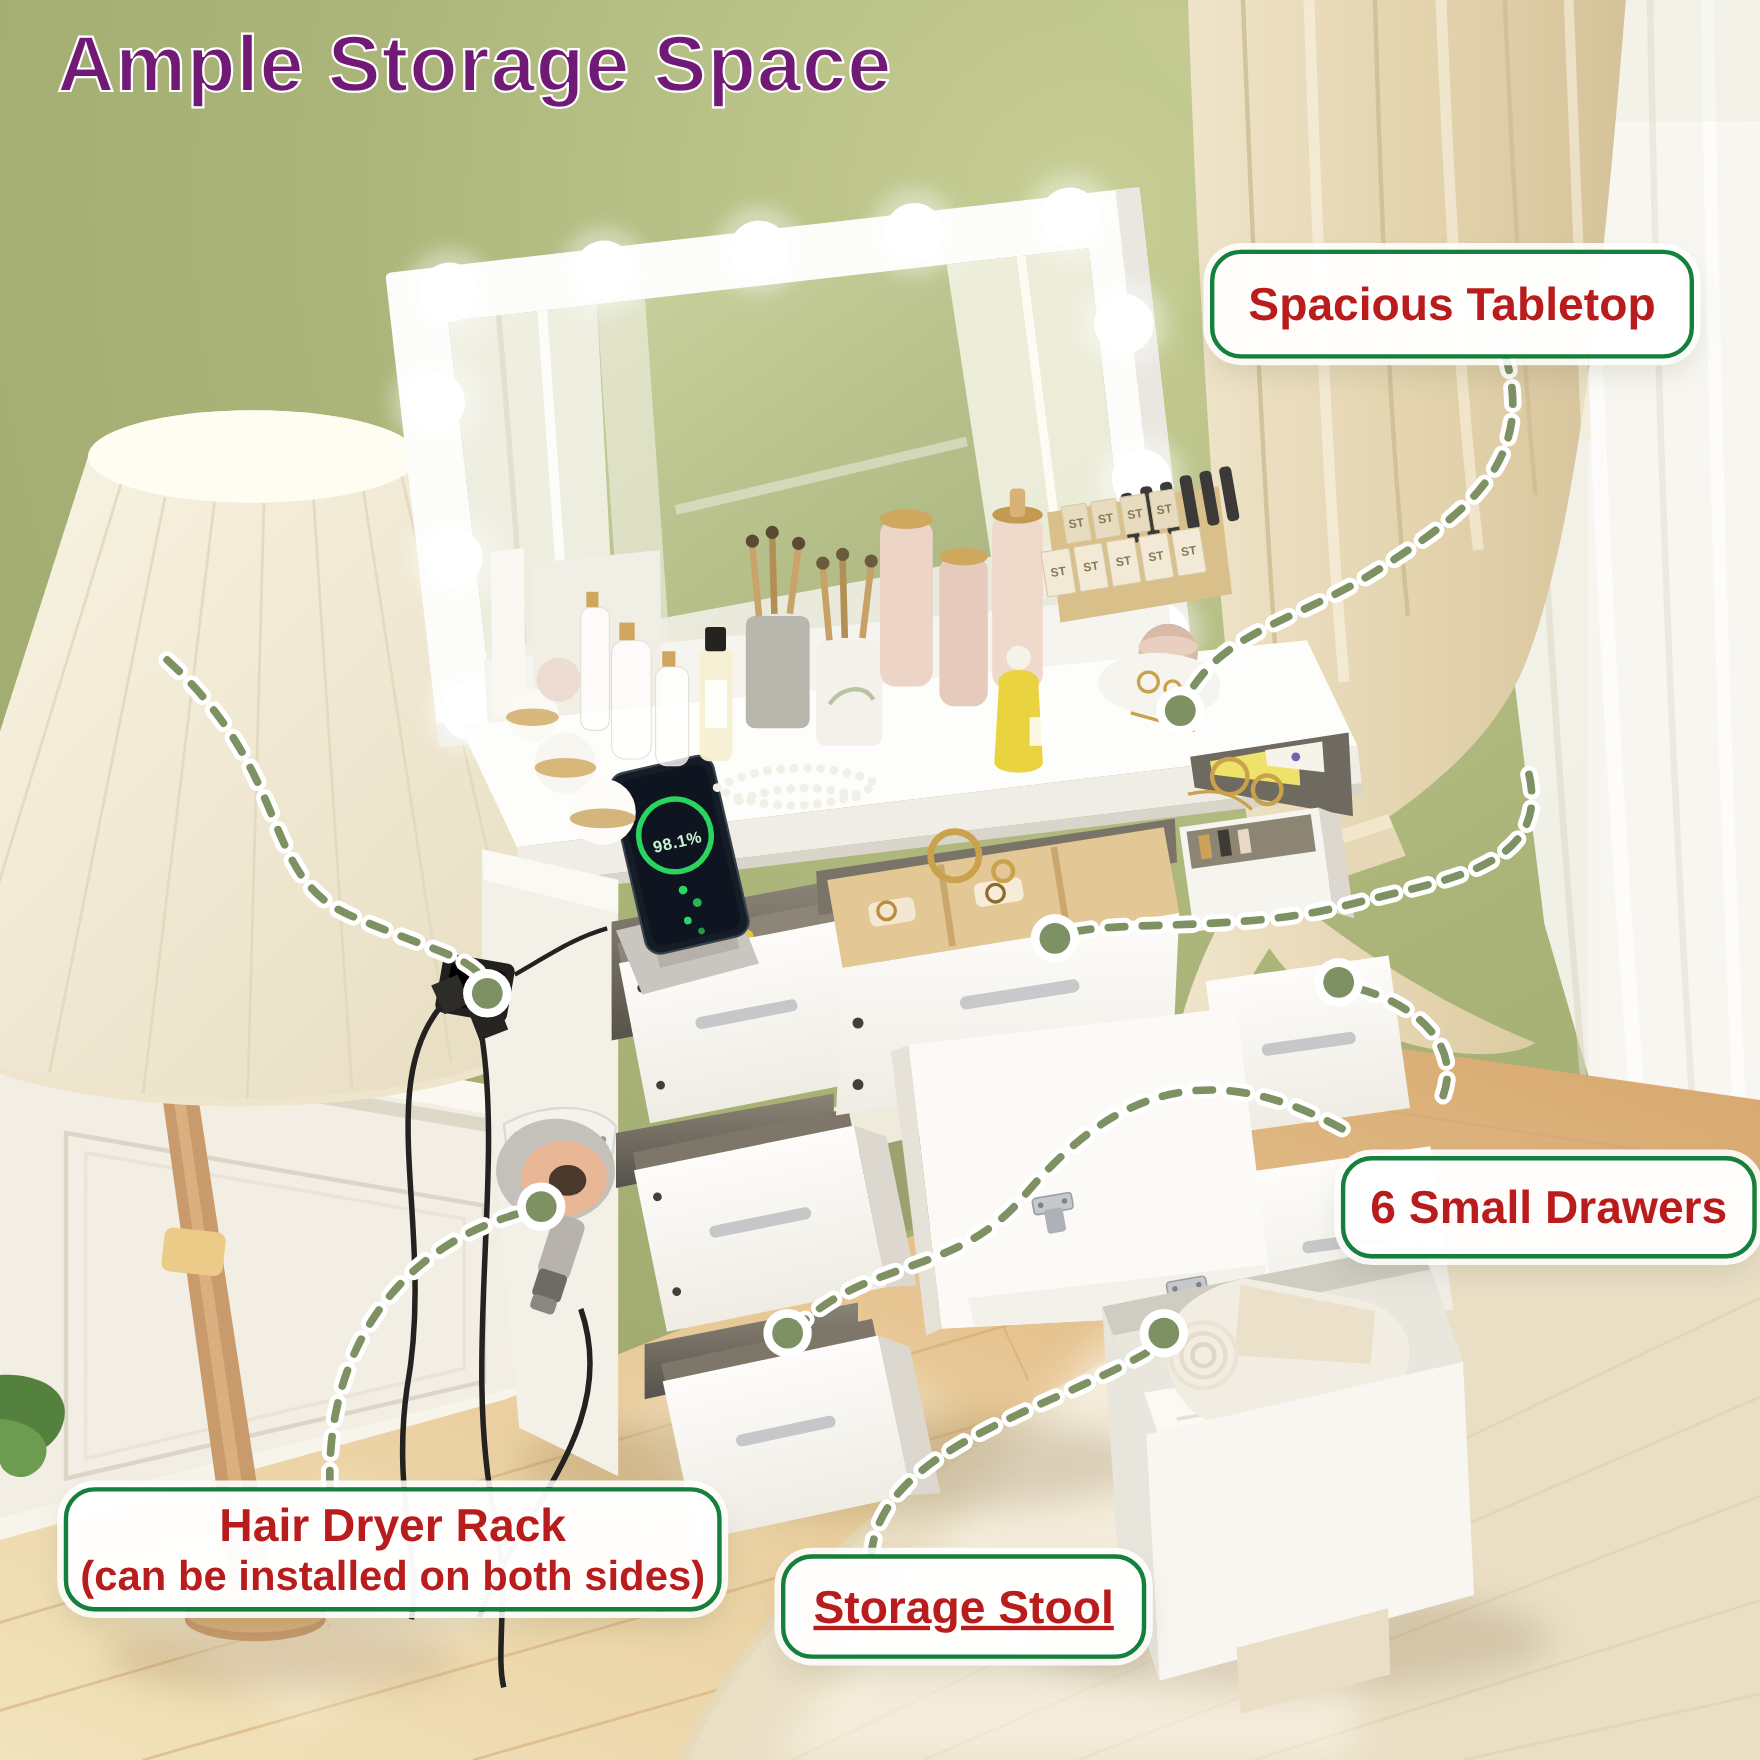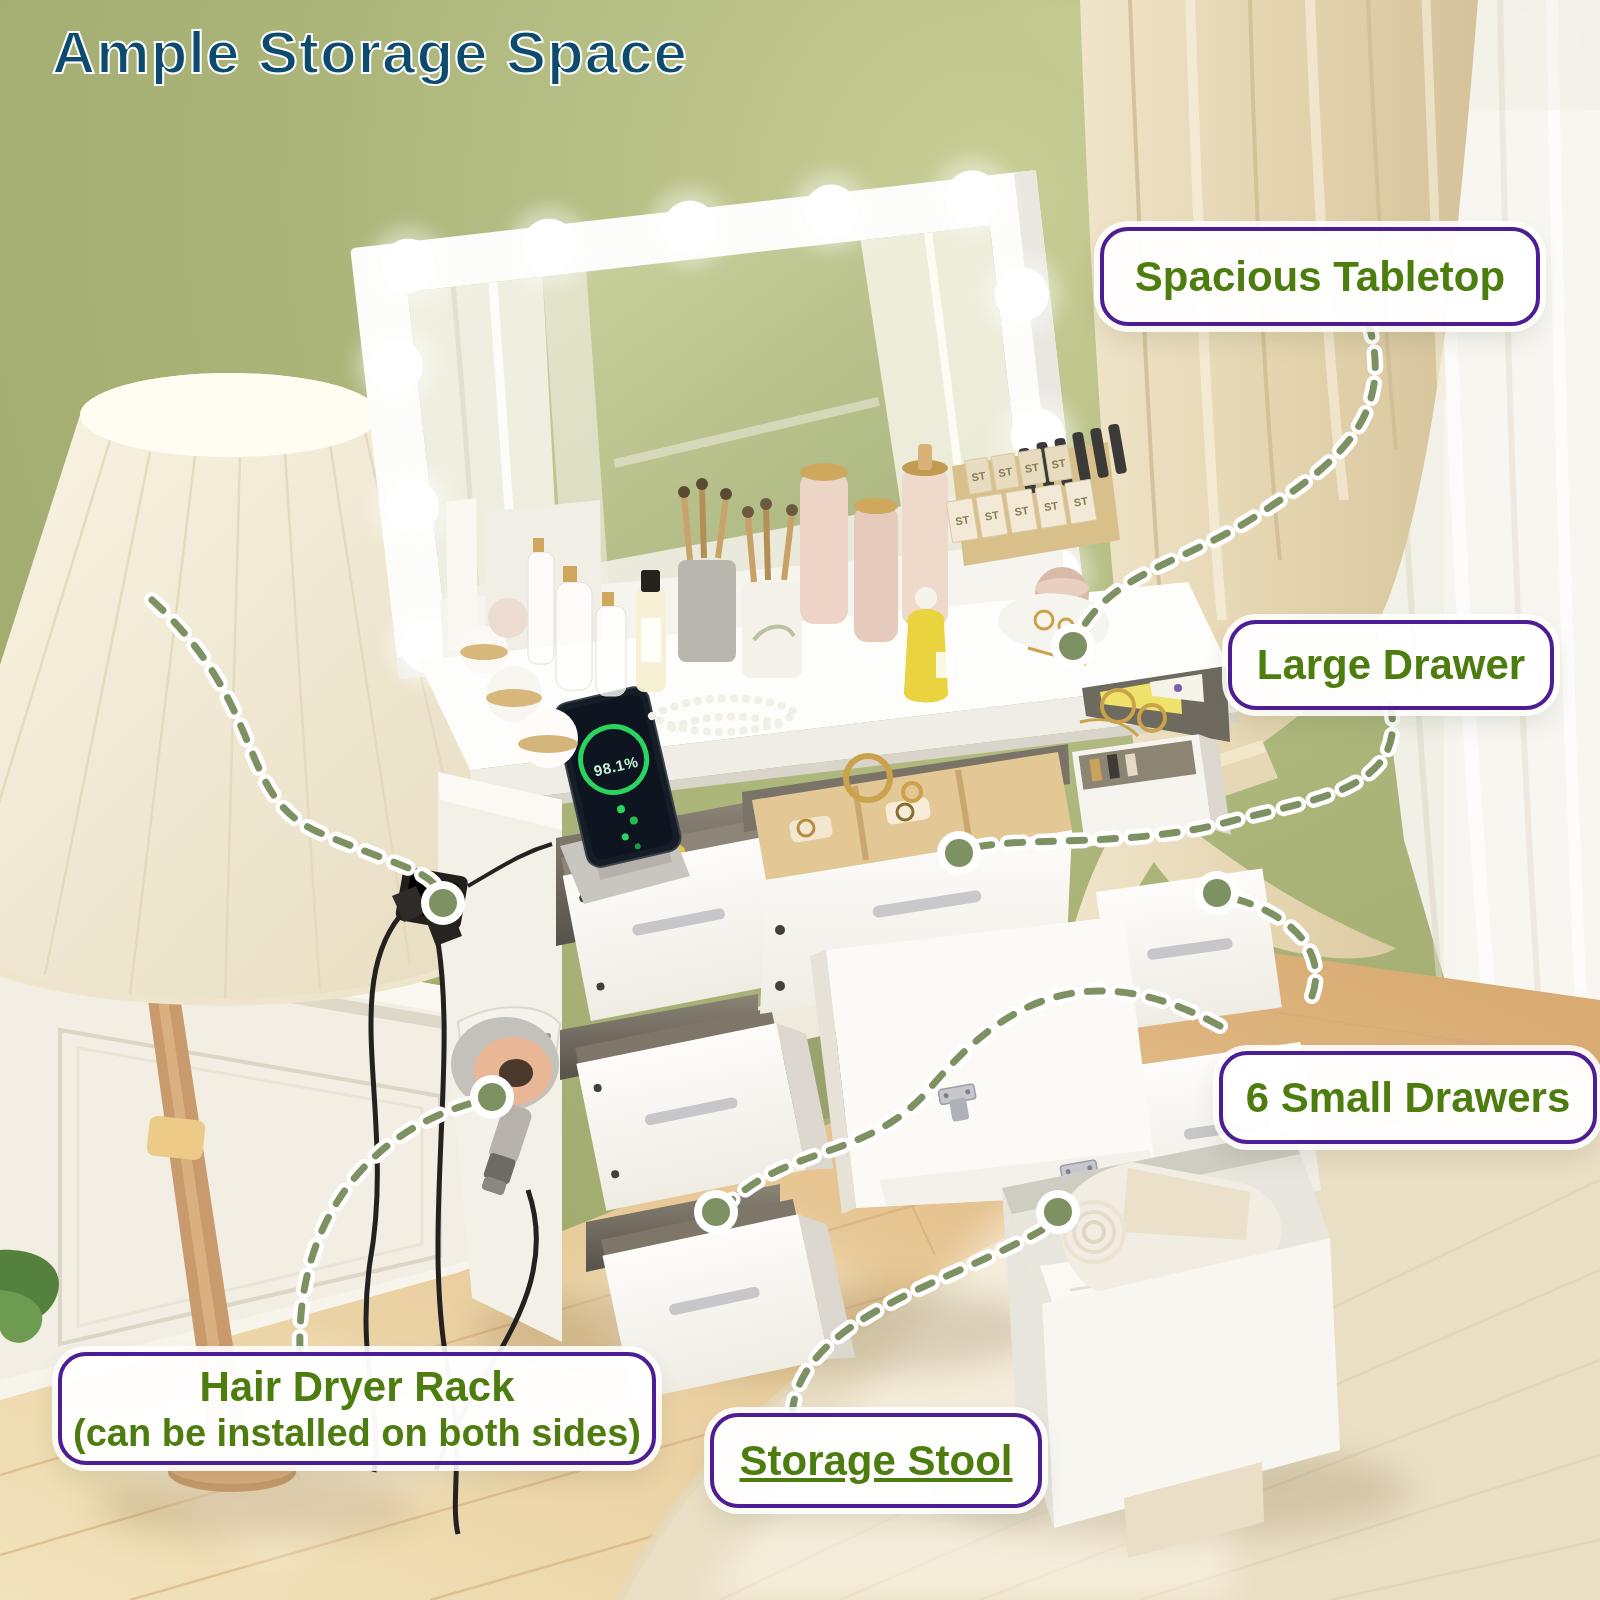--- a/index.html
+++ b/index.html
@@ -1,26 +1,26 @@
 <!DOCTYPE html>
 <html><head>
 <meta charset="utf-8">
 <style>
   html,body{margin:0;padding:0;background:#888;}
   #stage{position:relative;width:1600px;height:1600px;overflow:hidden;
          font-family:"Liberation Sans", sans-serif;background:#a9b377;}
   #scene{position:absolute;left:0;top:0;}
   .overlay{position:absolute;z-index:5;}
-  #title{left:52px;top:18px;font-size:60px;font-weight:bold;color:#0c4a6e;
+  #title{left:52px;top:18px;font-size:72px;font-weight:bold;color:#701a75;
          letter-spacing:1px;-webkit-text-stroke:2px #ffffff;white-space:nowrap;}
   .pill{position:absolute;z-index:6;display:flex;flex-direction:column;align-items:center;
         justify-content:center;background:rgba(255,255,255,0.97);
-        border:4px solid #4c1d95;border-radius:28px;
+        border:4px solid #15803d;border-radius:28px;
         box-shadow:0 0 0 6px rgba(255,255,255,0.88), 0 12px 26px rgba(70,80,50,0.15);
-        color:#4d7c0f;font-weight:bold;text-align:center;line-height:1.12;}
+        color:#b91c1c;font-weight:bold;text-align:center;line-height:1.12;}
   .pill .l1{font-size:42px;}
   .pill .l2{font-size:38px;margin-top:2px;}
   #pill-spacious{left:1100px;top:227px;width:432px;height:91px;}
   #pill-charging{left:63px;top:513px;width:393px;height:88px;}
   #pill-large{left:1228px;top:620px;width:318px;height:82px;}
   #pill-small{left:1219px;top:1051px;width:370px;height:85px;}
   #pill-hairdryer{left:58px;top:1352px;width:590px;height:105px;}
   #pill-stool{left:710px;top:1413px;width:324px;height:87px;text-decoration:underline;}
   #phone-battery{left:616px;top:766px;transform:translate(-50%,-50%) rotate(-13deg);
         color:#c9f2d4;font-size:15px;font-weight:bold;z-index:4;letter-spacing:0.5px;}
@@ -513,23 +513,20 @@
           <circle cx="1058" cy="1212" r="14" fill="#7d9163"></circle>
     </g>
   </g>
 </svg>
 
 <div id="title" class="overlay">Ample Storage Space</div>
 
 <div id="pill-spacious" class="pill">
   <span class="l1">Spacious Tabletop</span>
 </div>
-<div id="pill-large" class="pill">
-  <span class="l1">Large Drawer</span>
-</div>
 <div id="pill-small" class="pill">
   <span class="l1">6 Small Drawers</span>
 </div>
 <div id="pill-hairdryer" class="pill">
   <span class="l1">Hair Dryer Rack</span>
   <span class="l2">(can be installed on both sides)</span>
 </div>
 <div id="pill-stool" class="pill">
   <span class="l1">Storage Stool</span>
 </div>

